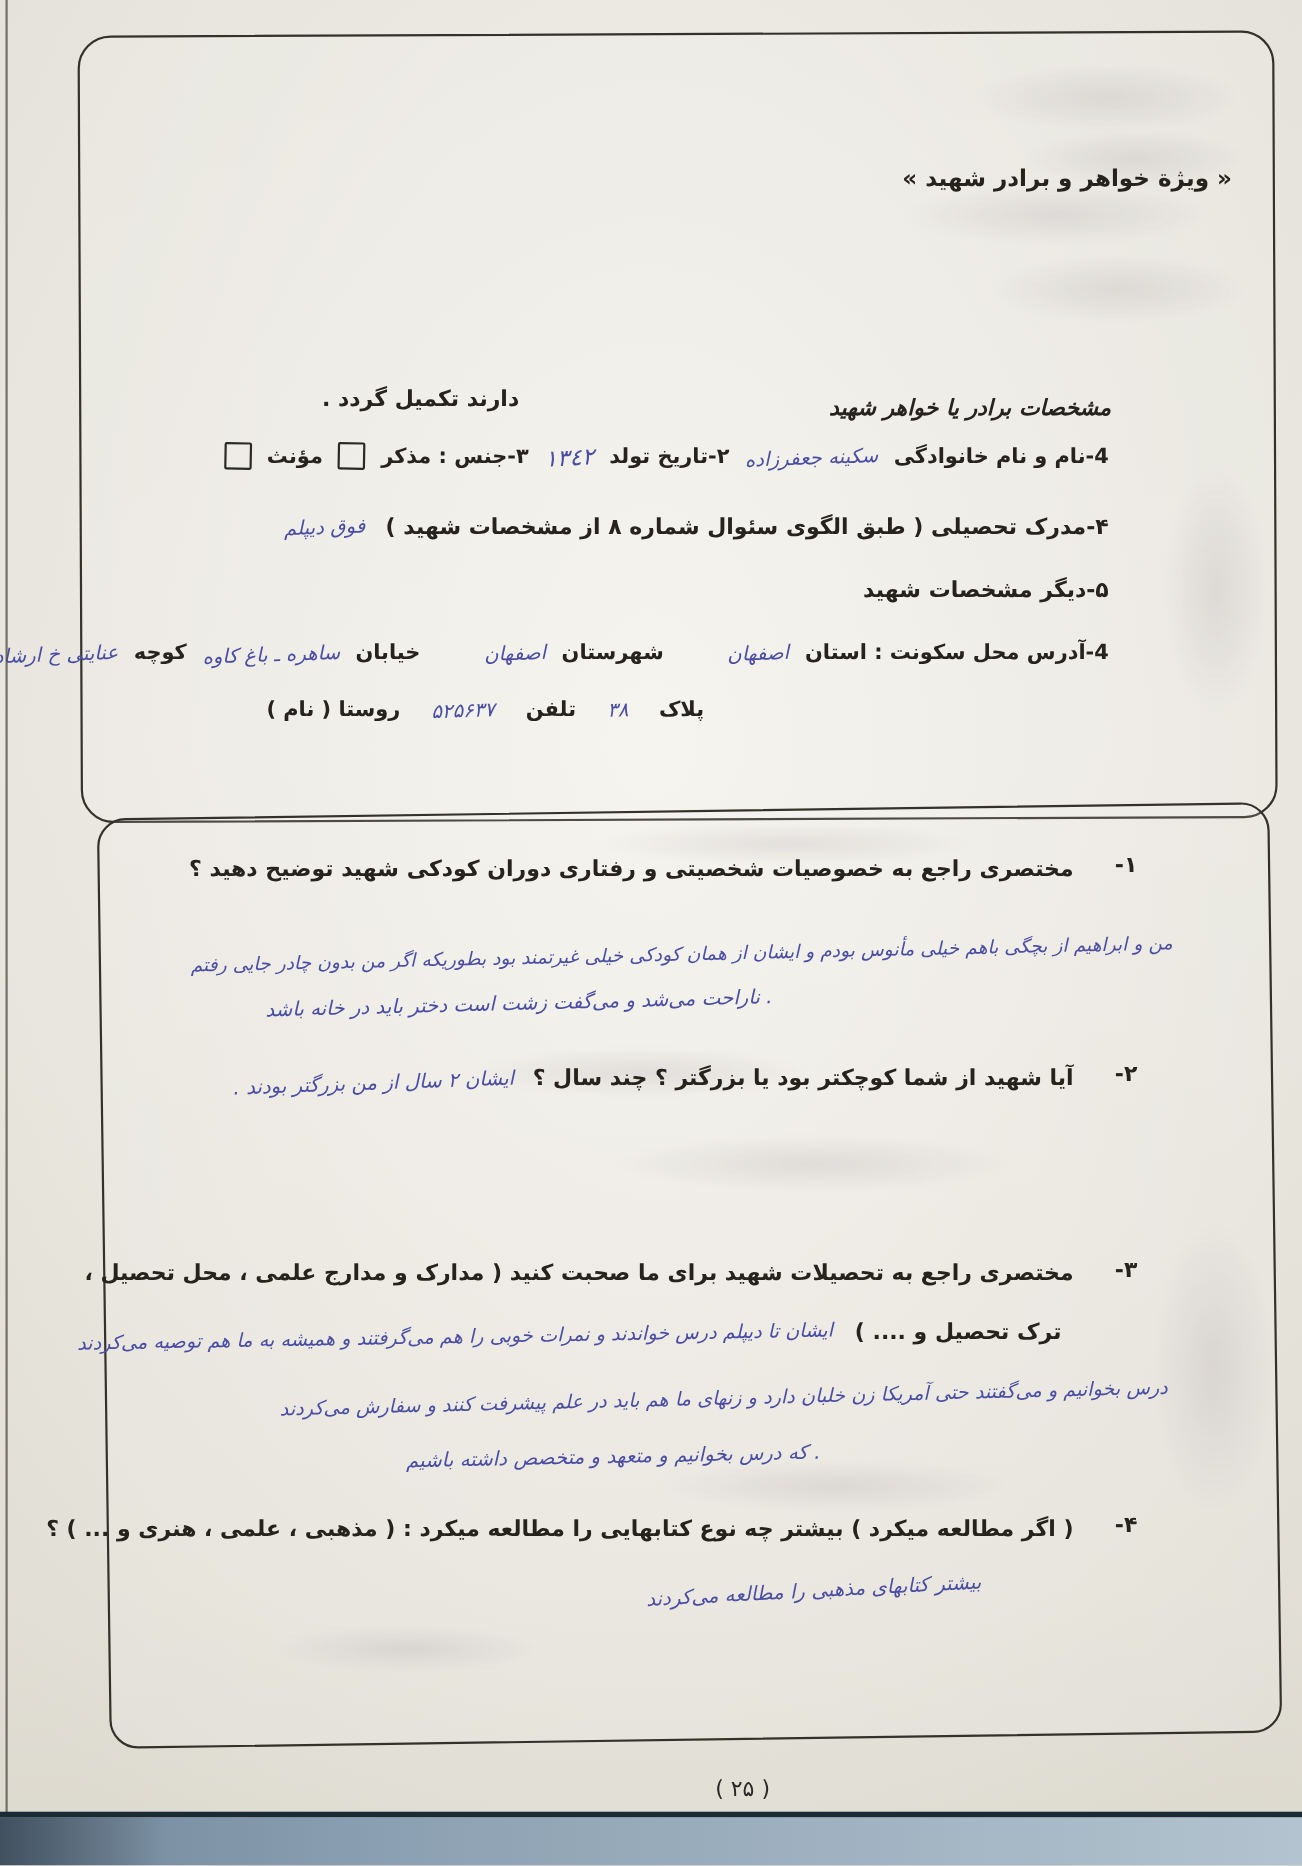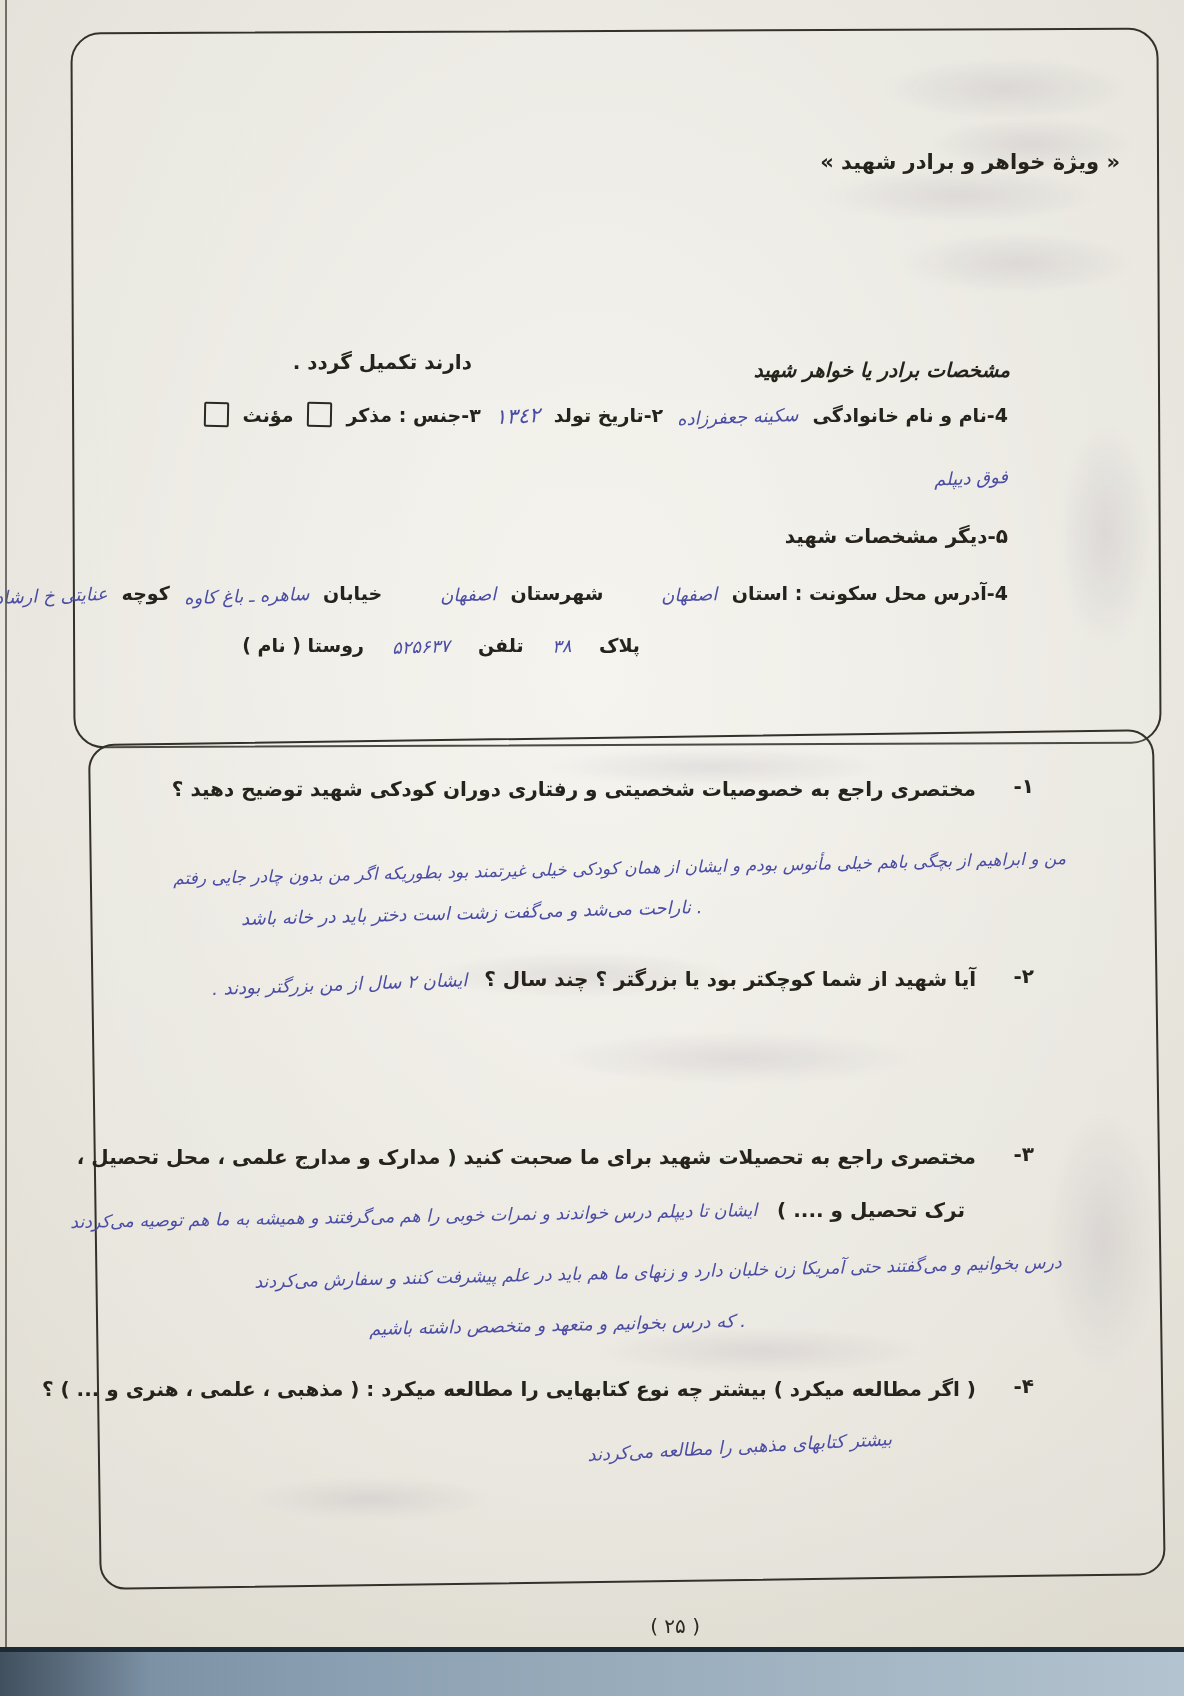--- a/index.html
+++ b/index.html
@@ -141,20 +141,21 @@
     <span class="hw">سكينه جعفرزاده</span>
     <span class="printed nowrap">۲-تاريخ تولد</span>
     <span class="hw hw-year">۱۳٤۲</span>
     <span class="printed nowrap">۳-جنس : مذكر</span>
     <span class="checkbox"></span>
     <span class="printed nowrap">مؤنث</span>
     <span class="checkbox"></span>
   </div>
 
   <div class="abs frow row4">
+    <span class="printed nowrap">۴-مدرک تحصيلی ( طبق الگوی سئوال شماره ۸ از مشخصات شهيد )</span>
     <span class="hw">فوق ديپلم</span>
   </div>
 
   <div class="abs printed rtl nowrap row5">۵-ديگر مشخصات شهيد</div>
 
   <div class="abs frow row6">
     <span class="printed nowrap">4-آدرس محل سكونت : استان</span>
     <span class="hw">اصفهان</span>
     <span class="sp30"></span>
     <span class="printed nowrap">شهرستان</span>

